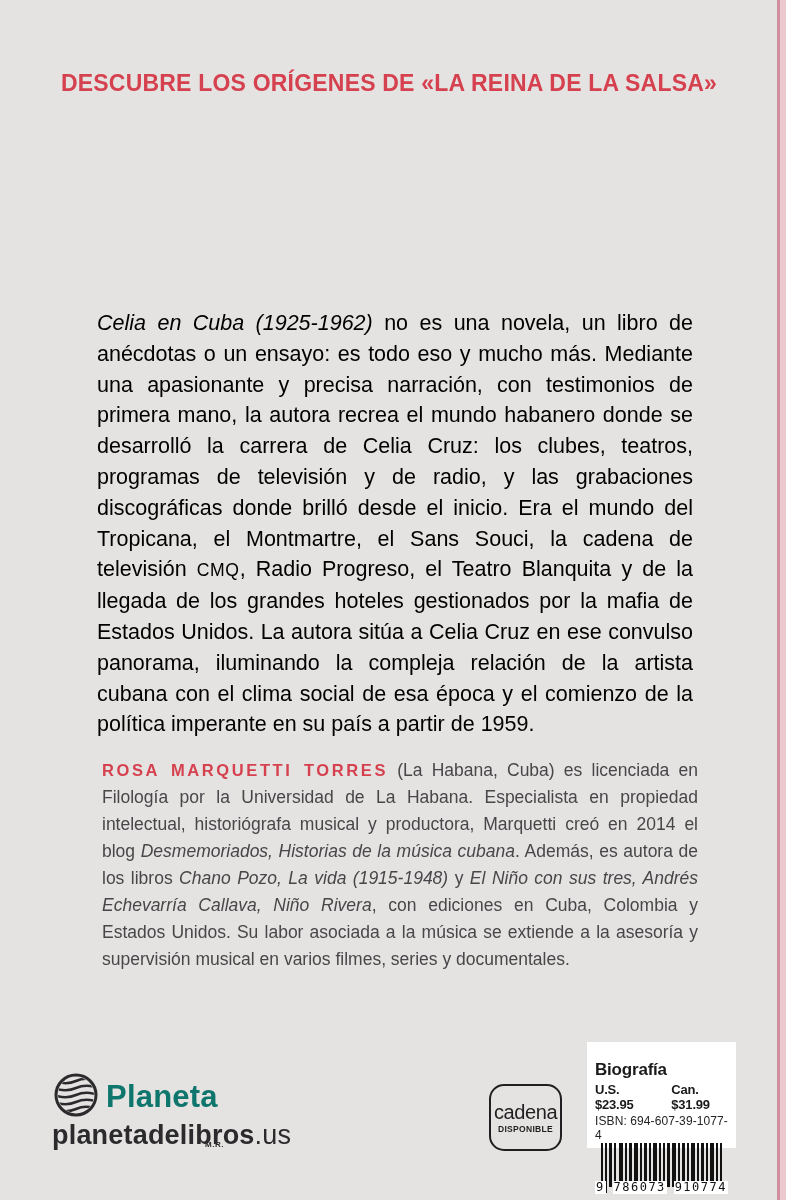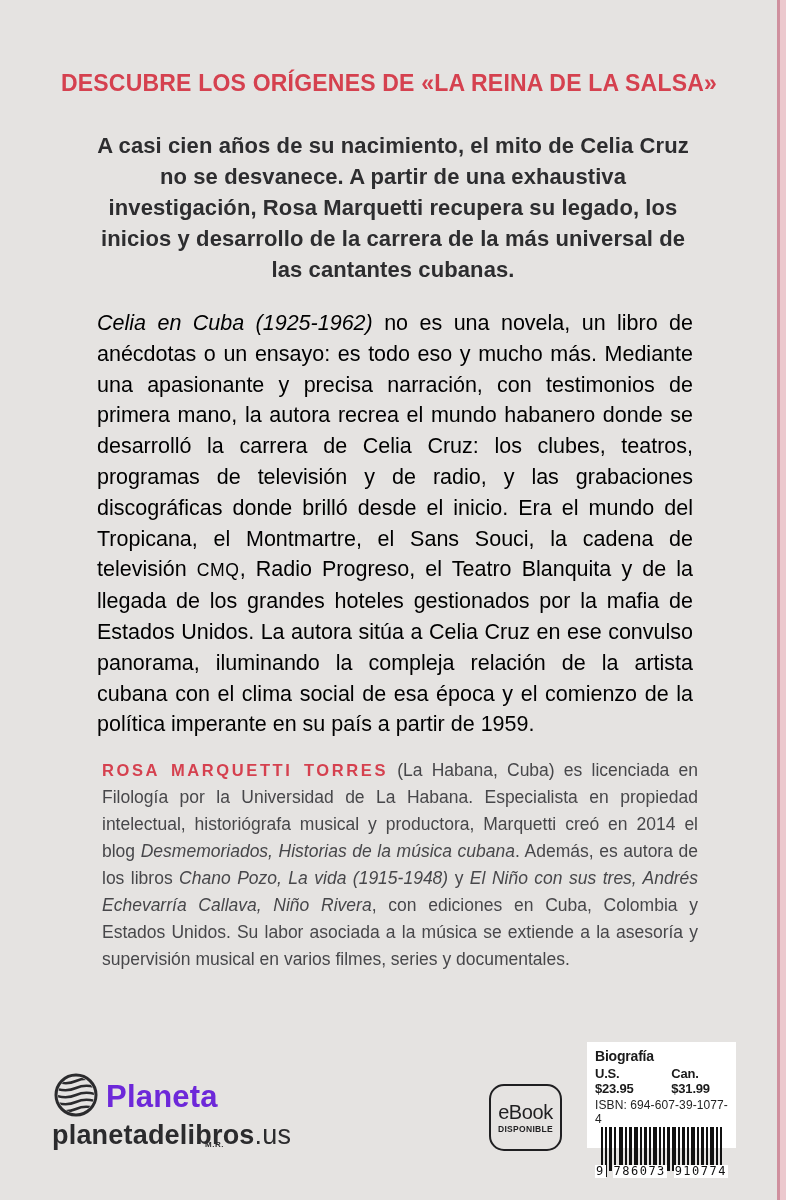--- a/index.html
+++ b/index.html
@@ -41,57 +41,56 @@
     position:absolute;top:752px;left:97px;width:596px;margin:5px;
     text-align:justify;
     font-size:17.5px;line-height:27px;color:#47474a;
   }
   .bio-name{
     color:#d5414f;font-weight:700;font-size:16.5px;letter-spacing:2.6px;
   }
   
   .brand{position:absolute;left:53px;top:1072px;}
   .planeta-row{display:flex;align-items:center;}
-  .planeta-word{font-size:31px;font-weight:600;color:#6d28d9;margin-left:7px;letter-spacing:.2px;}
+  .planeta-word{font-size:31px;font-weight:600;color:#0f766e;margin-left:7px;letter-spacing:.2px;}
   .mr{position:absolute;left:152px;top:38px;font-size:8px;font-weight:700;color:#2b2b2d;letter-spacing:.5px;margin-top:30px;}
   .site{position:absolute;left:52px;top:1120px;font-size:27px;color:#2b2b2d;font-weight:700;letter-spacing:.2px;}
   .site-tld{font-weight:400;}
   .ebook-badge{
     position:absolute;left:489px;top:1084px;width:69px;height:63px;
     border:2.5px solid #1f1f21;border-radius:15px;
     display:flex;flex-direction:column;align-items:center;justify-content:center;
     color:#1f1f21;
   }
   .ebook-main{font-size:20px;font-weight:500;letter-spacing:-.4px;line-height:22px;}
   .ebook-sub{font-size:8.5px;font-weight:700;letter-spacing:.3px;margin-top:1px;}
   .barcode-box{
     position:absolute;left:587px;top:1042px;width:149px;height:106px;
     background:#ffffff;box-sizing:border-box;padding:6px 8px 4px 8px;
     color:#1a1a1a;
   }
-  .bc-cat{font-size:14px;font-weight:700;letter-spacing:-.2px;}
+  .bc-cat{font-size:17px;font-weight:700;letter-spacing:-.2px;margin-top:12px;}
   .bc-prices{display:flex;justify-content:space-between;font-size:13px;font-weight:700;margin-top:2px;letter-spacing:-.2px;gap:22px;}
   .bc-isbn{font-size:12px;margin-top:2px;letter-spacing:.1px;color:#232323;}
   .bc-bars{position:relative;margin-top:1px;height:50px;}
   .bc-digits{
     position:absolute;left:0;right:0;bottom:-1px;
     display:flex;justify-content:space-between;
     font-family:"DejaVu Sans Mono",monospace;
     font-size:12px;line-height:13px;color:#111;
   }
   .bc-digits span{background:#ffffff;padding:0 1px;letter-spacing:1.5px;}
 </style>
 </head>
 <body>
 
 <div class="cover">
 
   <div class="headline">DESCUBRE LOS ORÍGENES DE «LA REINA DE LA SALSA»</div>
 
-  <p class="intro">A casi cien años de su nacimiento, el mito de Celia Cruz no se desvanece. A partir de una exhaustiva investigación, Rosa Marquetti recupera su legado, los inicios y desarrollo de la carrera de la más universal de las cantantes cubanas.</p>
 
   <p class="synopsis"><em>Celia en Cuba (1925-1962)</em><span> no es una novela, un libro de anécdotas o un ensayo: es todo eso y mucho más. Mediante una apasionante y precisa narración, con testimonios de primera mano, la autora recrea el mundo habanero donde se desarrolló la carrera de Celia Cruz: los clubes, teatros, programas de televisión y de radio, y las grabaciones discográficas donde brilló desde el inicio. Era el mundo del Tropicana, el Montmartre, el Sans Souci, la cadena de televisión </span><span class="smallcaps">CMQ</span><span>, Radio Progreso, el Teatro Blanquita y de la llegada de los grandes hoteles gestionados por la mafia de Estados Unidos. La autora sitúa a Celia Cruz en ese convulso panorama, iluminando la compleja relación de la artista cubana con el clima social de esa época y el comienzo de la política imperante en su país a partir de 1959.</span></p>
 
   <p class="bio"><span class="bio-name">ROSA MARQUETTI TORRES</span><span> (La Habana, Cuba) es licenciada en Filología por la Universidad de La Habana. Especialista en propiedad intelectual, historiógrafa musical y productora, Marquetti creó en 2014 el blog </span><em>Desmemoriados, Historias de la música cubana</em><span>. Además, es autora de los libros </span><em>Chano Pozo, La vida (1915-1948)</em><span> y </span><em>El Niño con sus tres, Andrés Echevarría Callava, Niño Rivera</em><span>, con ediciones en Cuba, Colombia y Estados Unidos. Su labor asociada a la música se extiende a la asesoría y supervisión musical en varios filmes, series y documentales.</span></p>
 
   <div class="brand">
     <div class="planeta-row">
       <span>
         <svg width="46" height="46" viewBox="0 0 46 46" aria-hidden="true">
           <defs>
@@ -110,21 +109,21 @@
         </svg>
       </span>
       <span class="planeta-word">Planeta</span>
     </div>
     <span class="mr">M.R.</span>
   </div>
 
   <div class="site"><span>planetadelibros</span><span class="site-tld">.us</span></div>
 
   <div class="ebook-badge">
-    <span class="ebook-main">eBook</span>
+    <span class="ebook-main">cadena</span>
     <span class="ebook-sub">DISPONIBLE</span>
   </div>
 
   <div class="barcode-box">
     <div class="bc-cat">Biografía</div>
     <div class="bc-prices">
       <span>U.S. $23.95</span>
       <span>Can. $31.99</span>
     </div>
     <div class="bc-isbn">ISBN: 694-607-39-1077-4</div>

